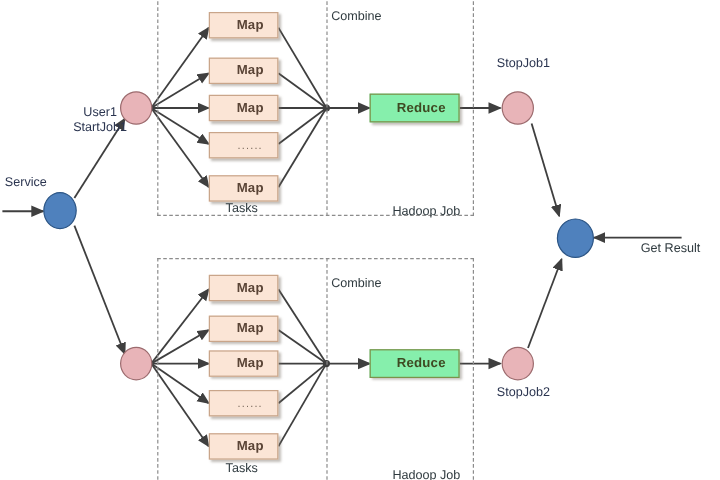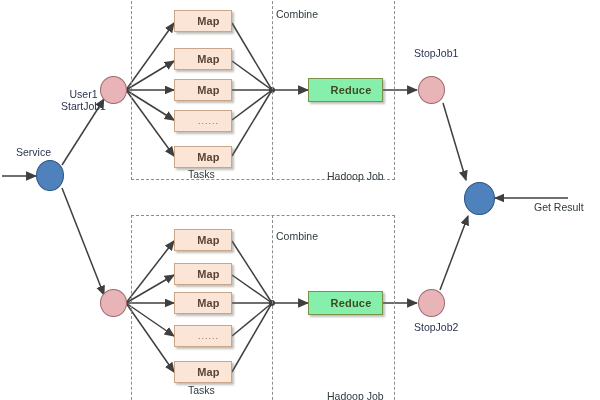--- a/index.html
+++ b/index.html
@@ -150,21 +150,21 @@
     <line x1="568" y1="198" x2="495" y2="198" stroke="#3f3f3f" stroke-width="1.5" marker-end="url(#arrow)"></line>
   </svg>
 
   <div class="dash-region" style="left:131px; top:-14px; width:264px; height:194px;"></div>
   <div class="dash-divider" style="left:272px; top:-14px; height:194px;"></div>
 
   <div class="dash-region" style="left:131px; top:215px; width:264px; height:200px;"></div>
   <div class="dash-divider" style="left:272px; top:215px; height:200px;"></div>
 
   <div class="node-circle node-blue" style="left:36px; top:160px; width:28px; height:31px;"></div>
-  <div class="lbl" style="left:16px; top:146px;">Service</div>
+  <div class="lbl" style="left:4px; top:146px;">Service</div>
 
   <div class="node-circle node-pink" style="left:100px; top:76px; width:27px; height:28px;"></div>
   <div class="lbl lbl-center" style="left:61px; top:43px;margin-top:45px;">
     <span>User1</span><br>
     <span>StartJob1</span>
   </div>
 
   <div class="node-circle node-pink" style="left:100px; top:289px; width:27px; height:28px;"></div>
 
   <div class="node-circle node-pink" style="left:418px; top:76px; width:27px; height:28px;"></div>

